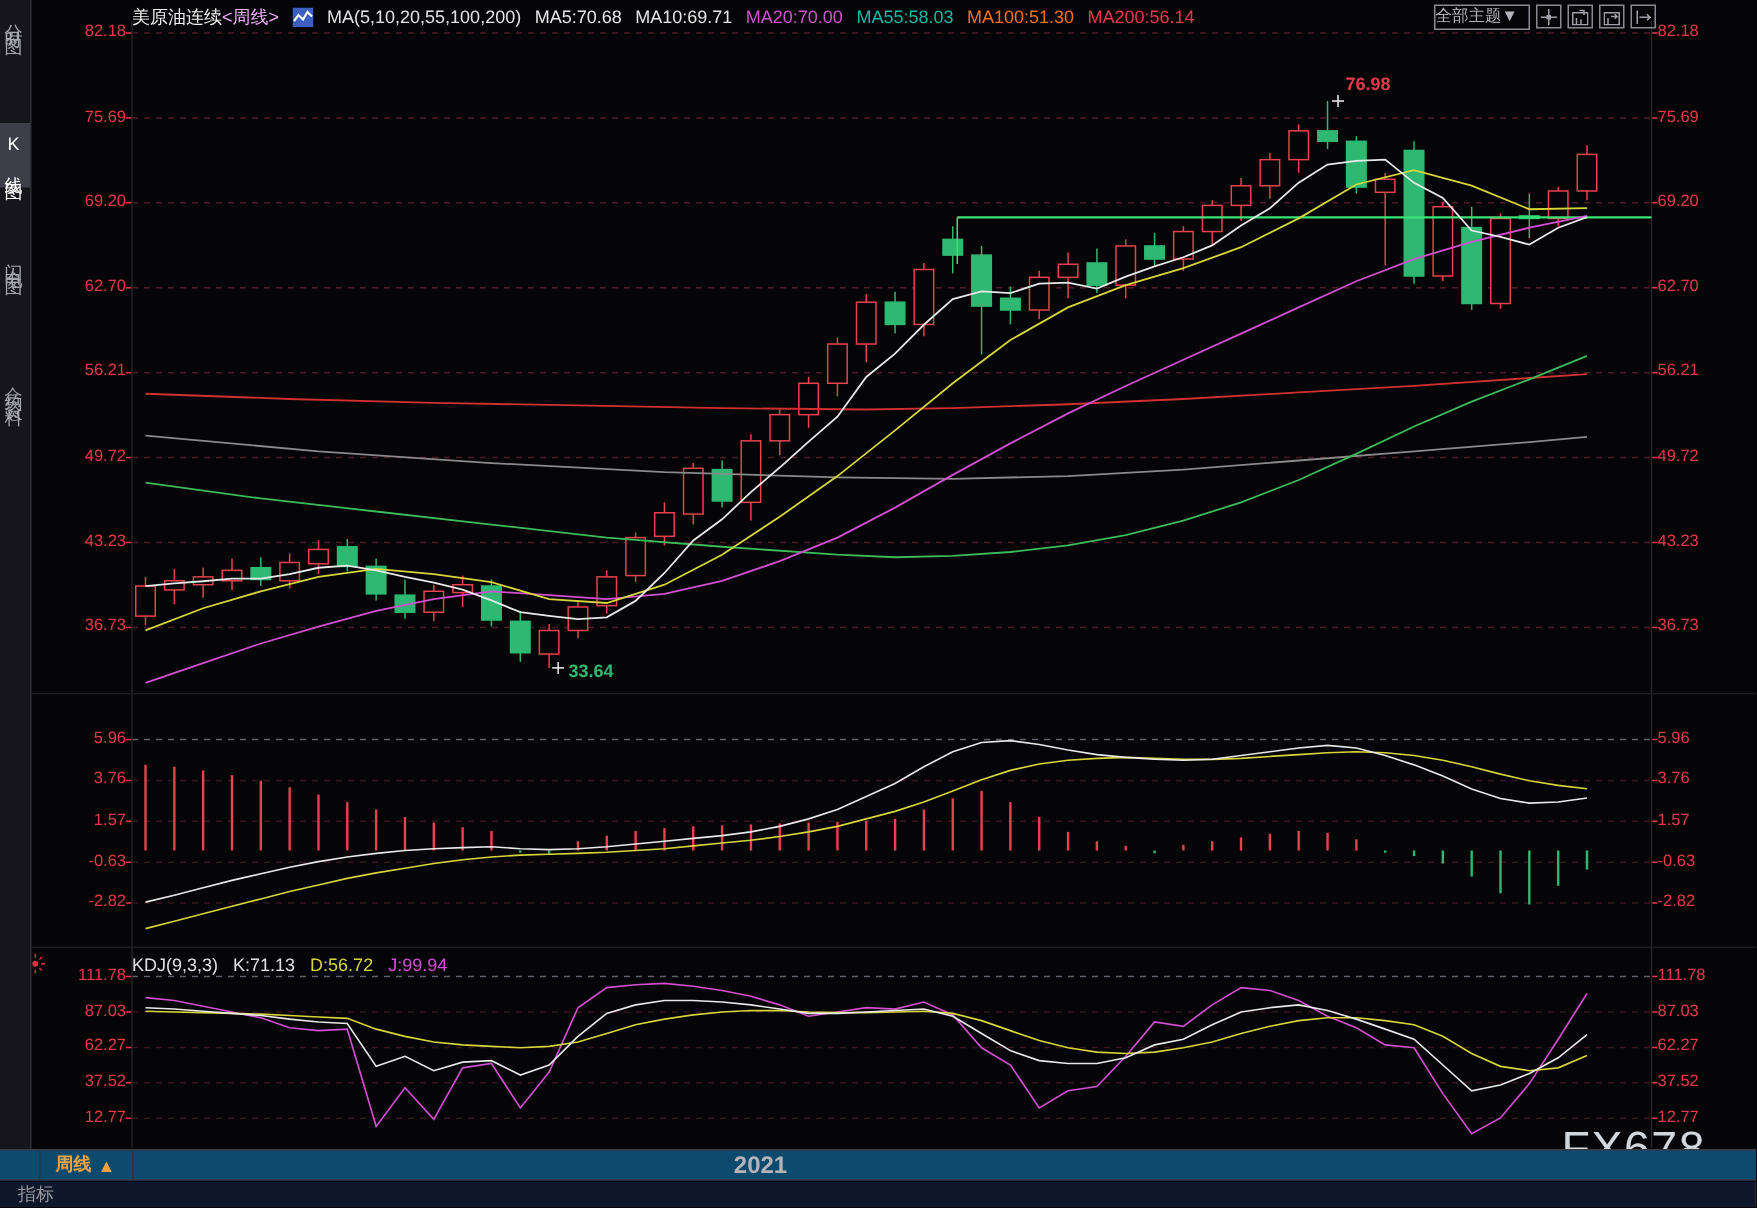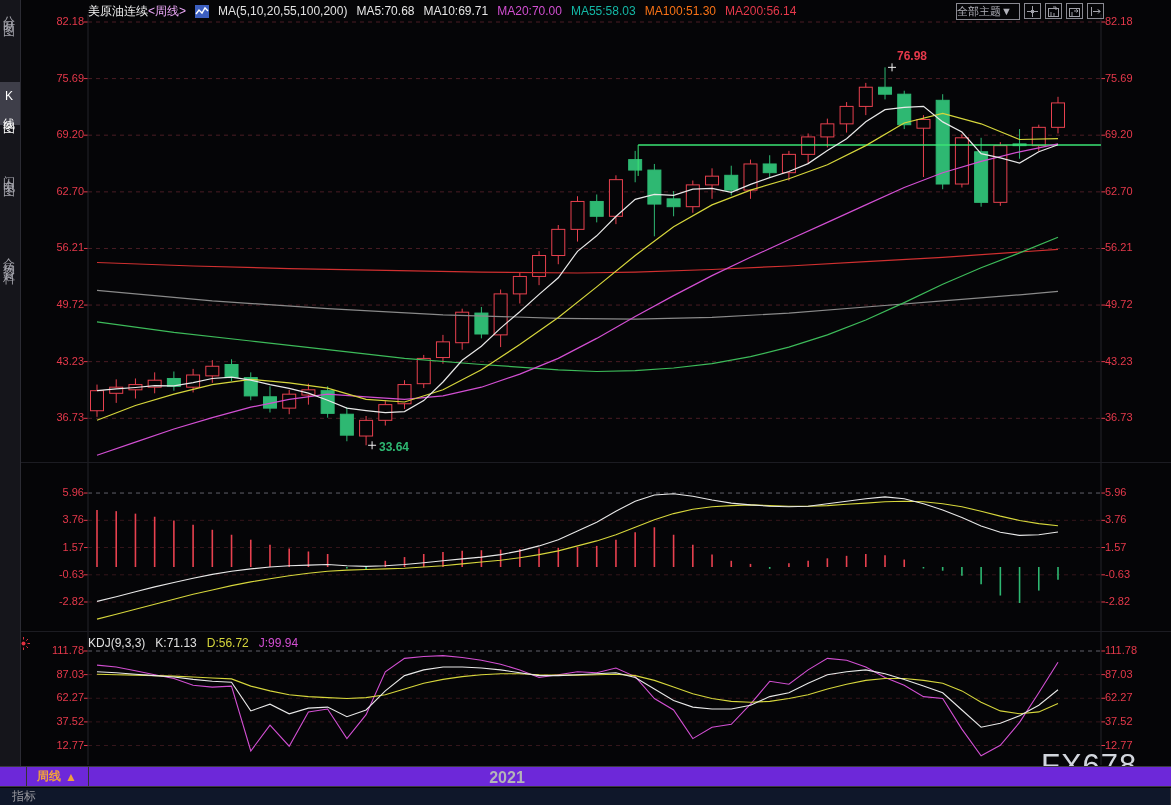--- a/index.html
+++ b/index.html
@@ -30,21 +30,21 @@
   .ylab.l{left:22px;width:62px;text-align:right;}
   .ylab.r{left:1105px;width:56px;text-align:left;}
   
   .ph{position:absolute;left:88px;display:flex;gap:10px;font-size:12px;white-space:nowrap;z-index:2;}
   .c-w{color:#e0e0e0}.c-y{color:#d6d63c}.c-m{color:#d24fd2}
   
   .ann{position:absolute;font-size:12px;font-weight:bold;z-index:2;}
   .ann.high{left:897px;top:49px;color:#e6394b;}
   .ann.low{left:379px;top:440px;color:#2eb872;}
   
-  .drow{position:absolute;left:0;top:766px;width:1171px;height:21px;background:#6d28d9;
+  .drow{position:absolute;left:0;top:766px;width:1171px;height:21px;background:#0c4a6e;
         border-top:1px solid #3a3a40;border-bottom:1px solid #3a3a40;box-sizing:border-box;z-index:3;padding-left:32px;}
   .dc1{position:absolute;left:0;top:0;width:26px;height:100%;border-right:1px solid #333;}
   .dc2{position:absolute;left:26px;top:0;width:62px;height:100%;border-right:1px solid #333;
        display:flex;align-items:center;justify-content:center;gap:4px;color:#f0a23c;
        font-weight:bold;font-size:12px;cursor:pointer;}
   .dyear{position:absolute;left:487px;top:2px;width:40px;text-align:center;color:#b4b4b8;
          font-size:16px;font-weight:bold;}
   .trow{position:absolute;left:0;top:788px;width:1171px;height:30px;background:#0f172a;
         display:flex;align-items:stretch;font-size:12px;color:#98989e;z-index:3;flex-direction:column;}
   .tab{padding:0 9px;display:flex;align-items:center;border-right:1px solid #2c2c32;cursor:pointer;}

